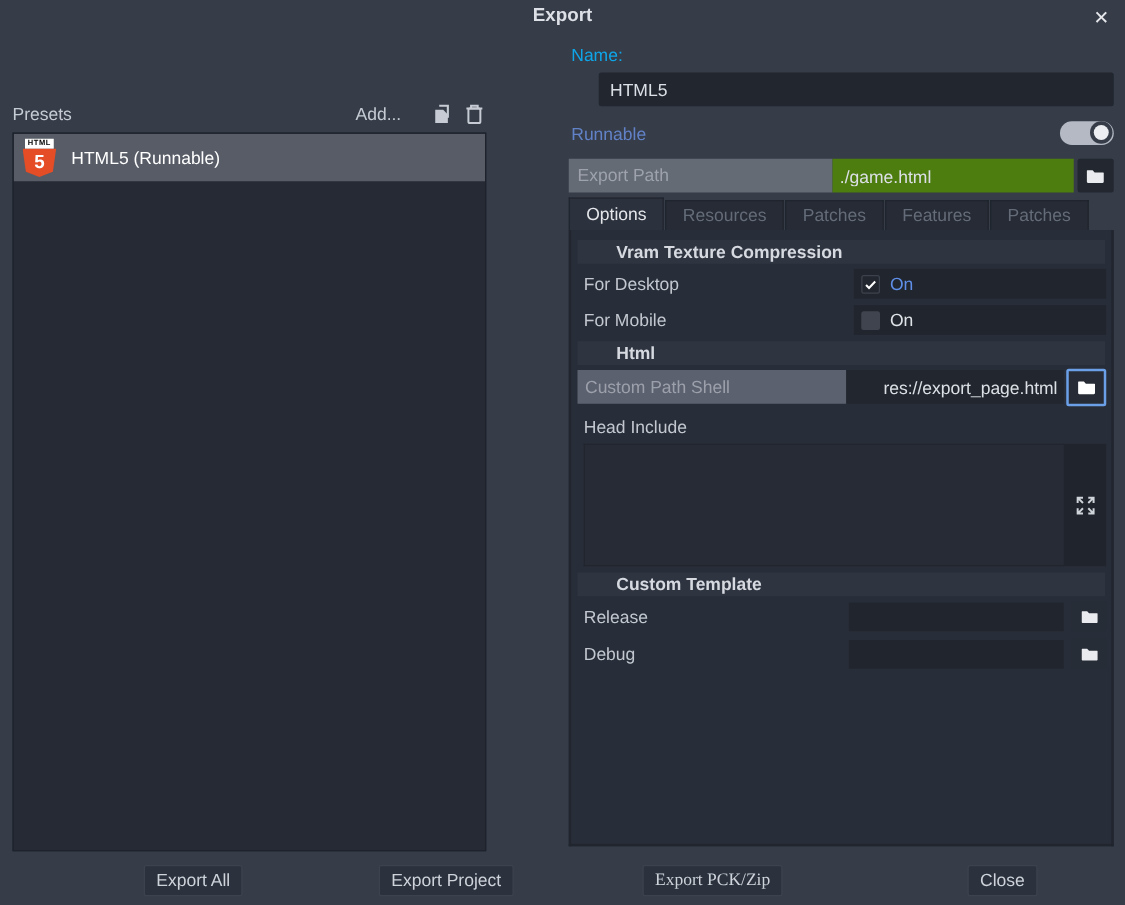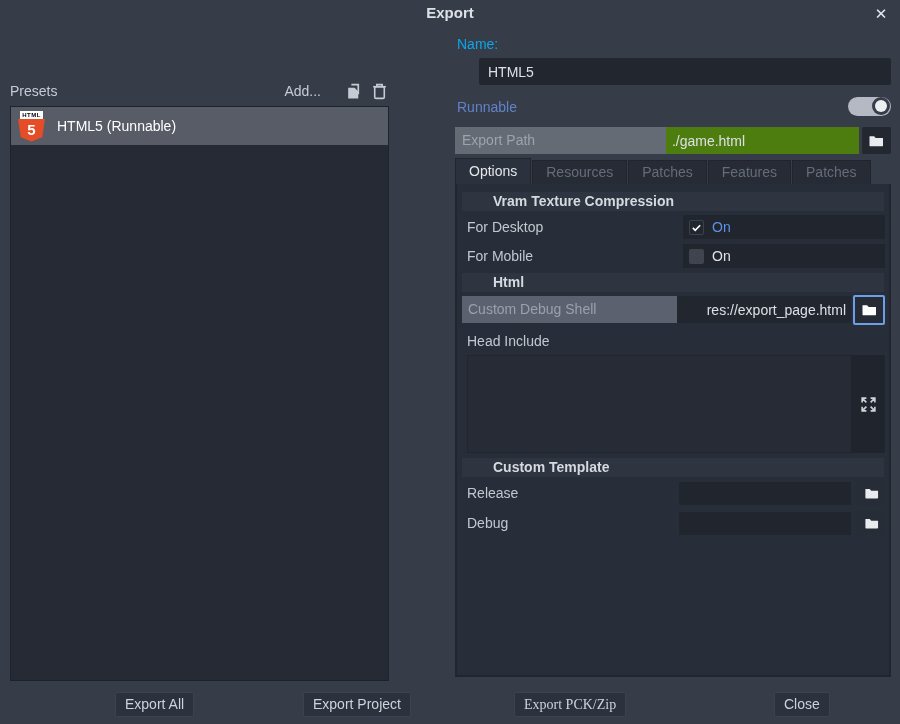--- a/index.html
+++ b/index.html
@@ -236,21 +236,21 @@
       <span class="prop-label">For Mobile</span>
       <span class="prop-value">
         <span class="checkbox unchecked"></span>
         <span class="check-text">On</span>
       </span>
     </div>
 
     <div class="section-header">Html</div>
 
     <div class="shell-row">
-      <span class="shell-label">Custom Debug Shell</span>
+      <span class="shell-label">Custom Path Shell</span>
       <input class="shell-value" type="text" value="res://export_page.html" style="">
       <span class="shell-folder-btn">
         <svg width="16" height="16" viewBox="0 0 16 16">
           <path d="M1.5 3.2h4.6l1.6 1.8h6.9c.2 0 .4.2.4.4v7c0 .5-.4.9-.9.9H2.4c-.5 0-.9-.4-.9-.9V3.6c0-.2.2-.4.4-.4z" fill="#ffffff"></path>
         </svg>
       </span>
     </div>
 
     <div class="head-include-label">Head Include</div>
     <div class="code-edit">

